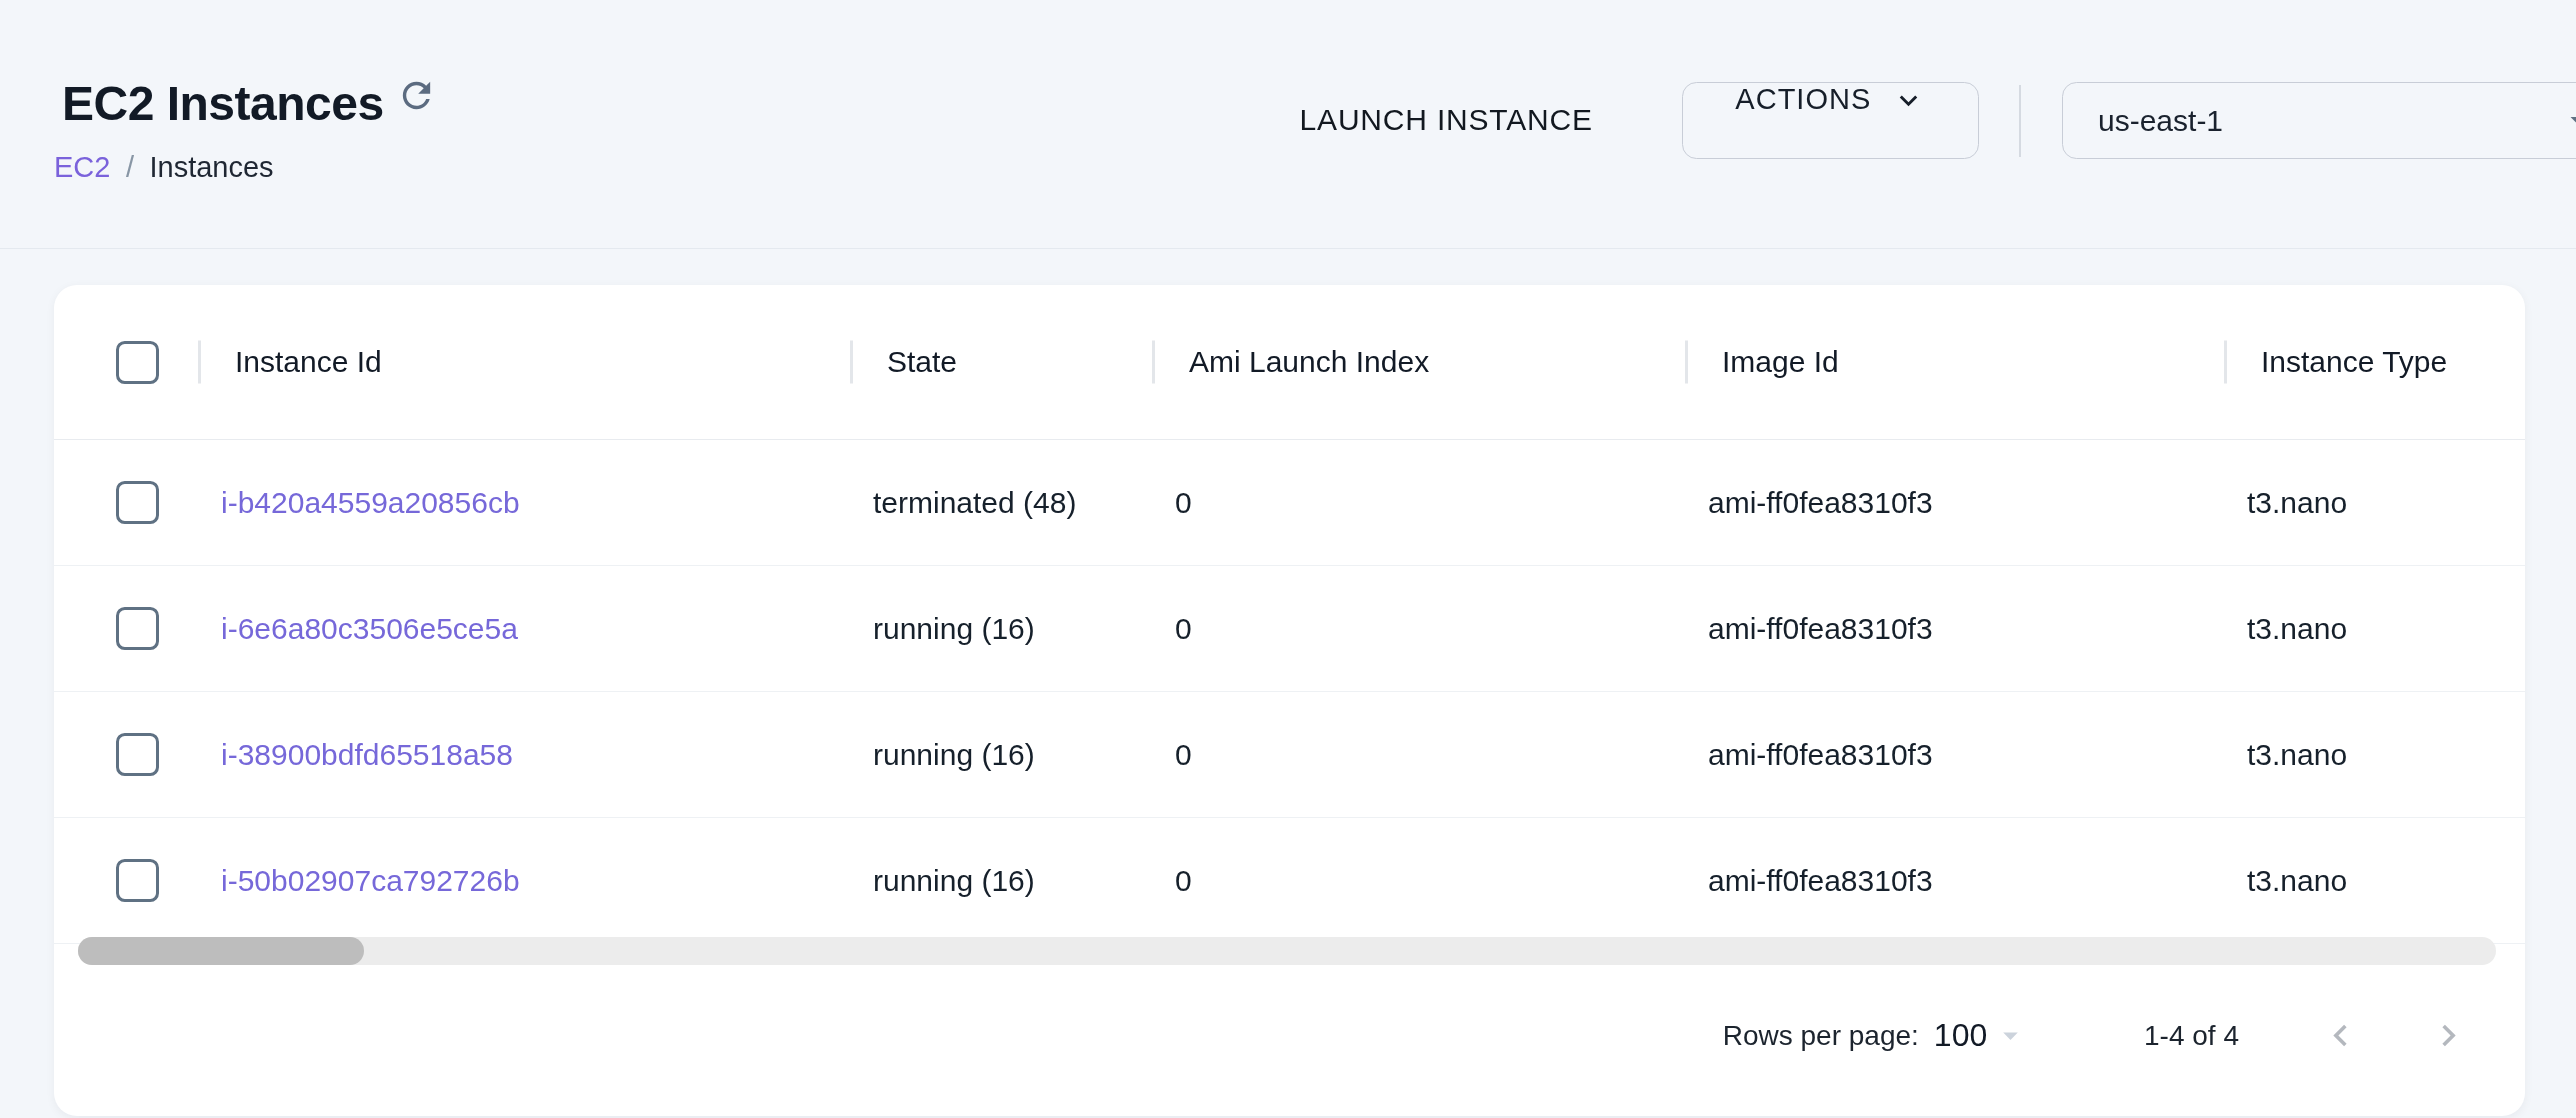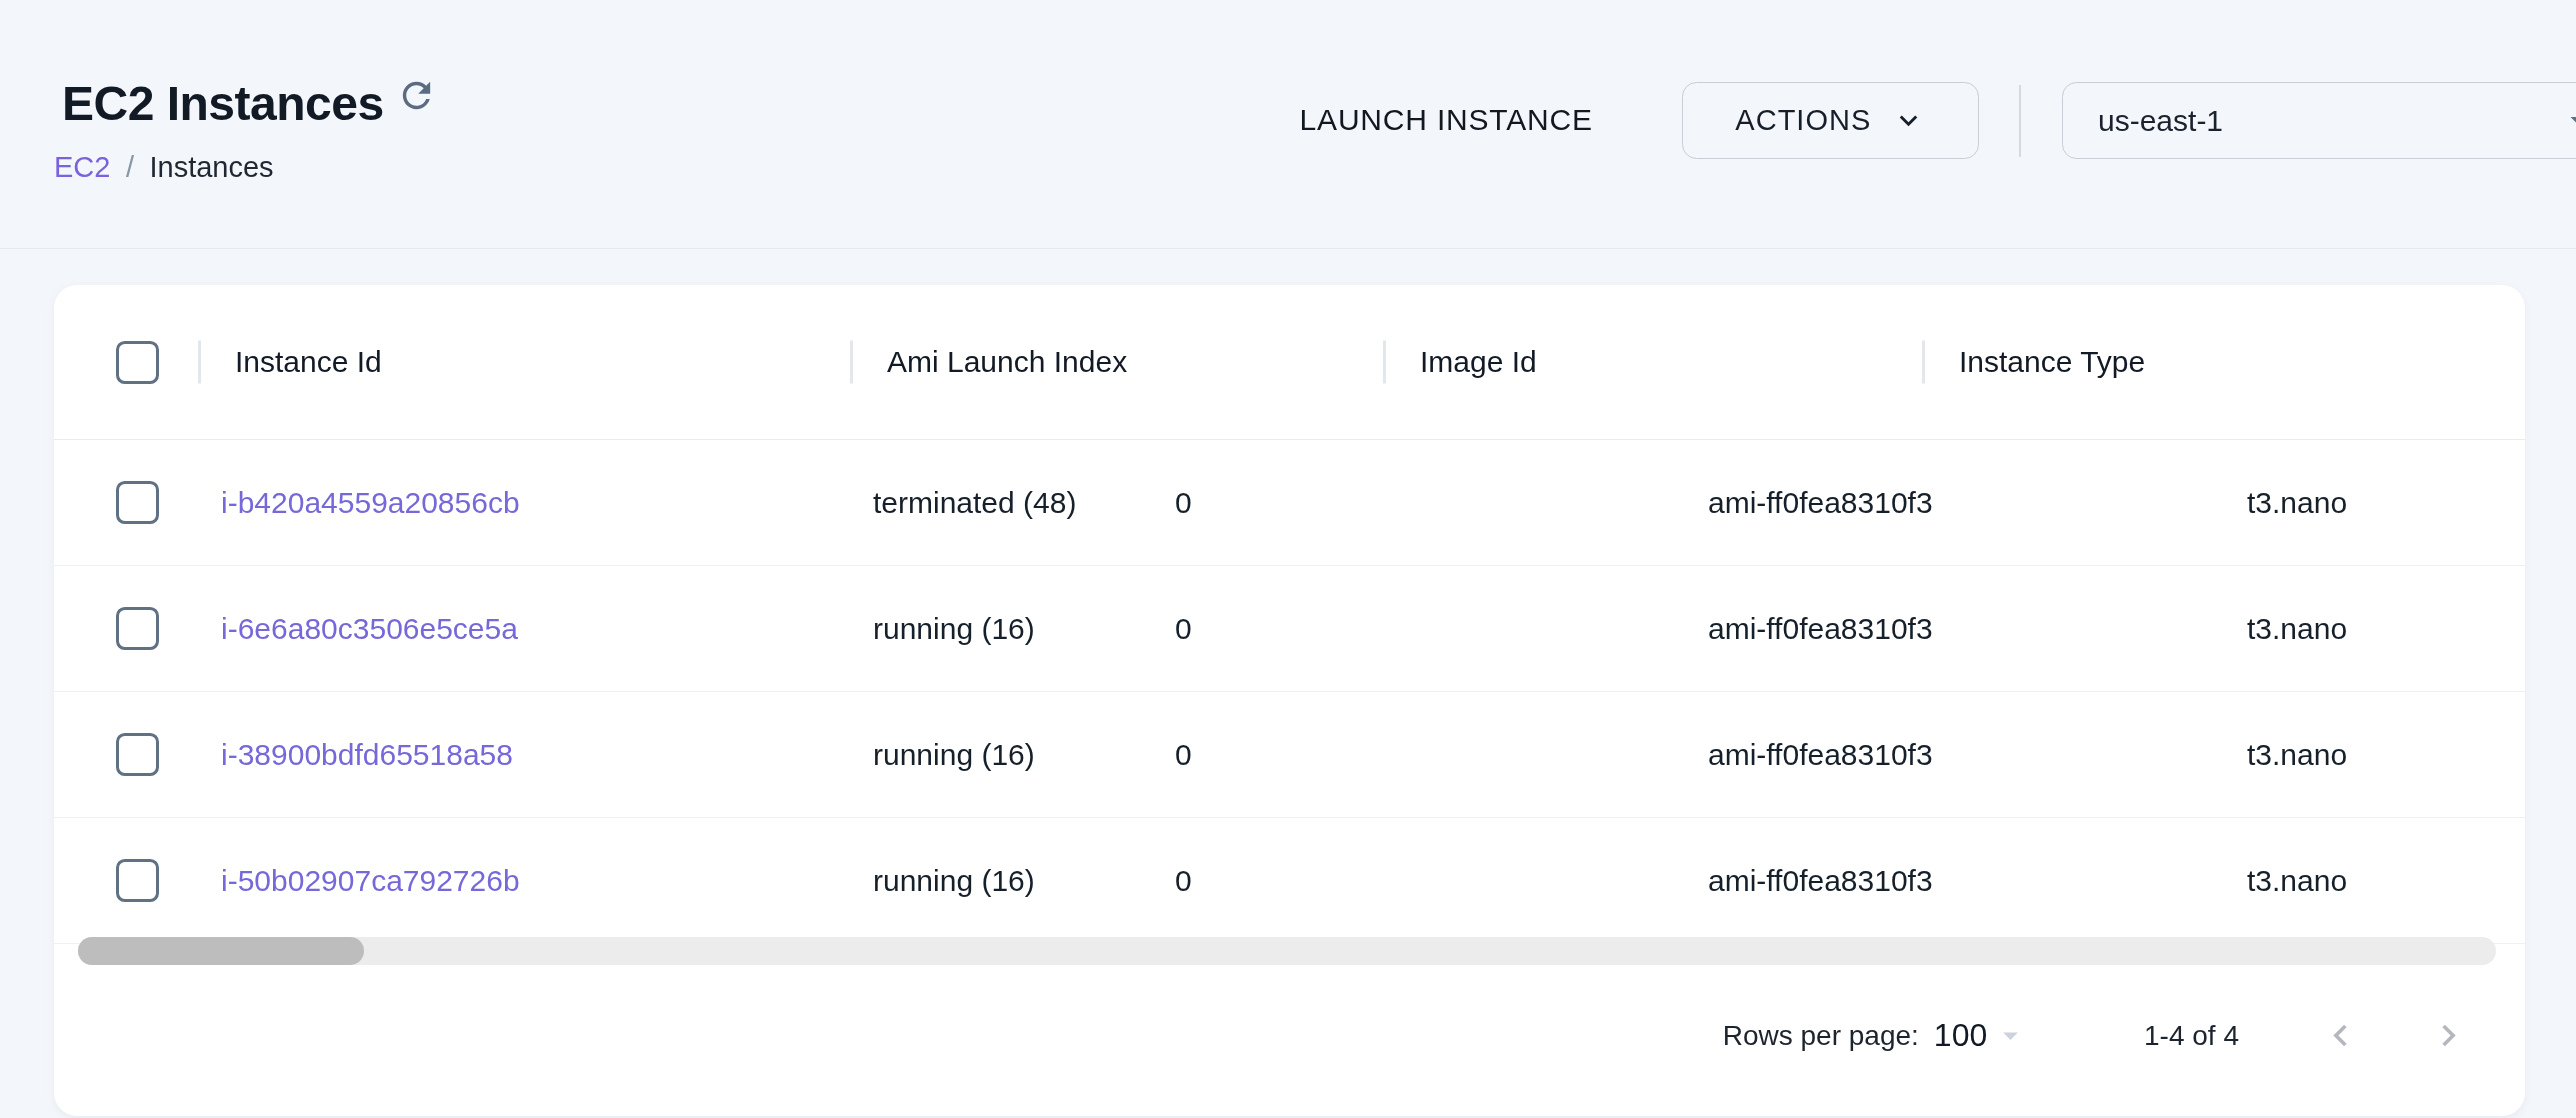--- a/index.html
+++ b/index.html
@@ -23,21 +23,21 @@
 
   .text-btn {
     position:absolute; left:1288px; top:91px; height:58px;
     background:none; border:none; cursor:pointer;
     font-family:inherit; font-size:30px; font-weight:500; letter-spacing:0.8px; color:#121820;
     padding:0 11.6px;
   }
   .outlined-btn {
     position:absolute; left:1682px; top:82px; width:297px; height:77px;
     background:transparent; border:1.9px solid #c8cdd7; border-radius:14.5px; cursor:pointer;
-    display:flex; align-items:center; justify-content:center; gap:19.4px;
+    display:flex; justify-content:center; gap:19.4px;
     font-family:inherit; font-size:29px; font-weight:500; letter-spacing:1px; color:#161e29;
   }
   .outlined-btn svg { width:35px; height:35px; fill:#161e29; }
   .vdivider { position:absolute; left:2019px; top:85px; width:1.9px; height:72px; background:#d5dae1; }
   .region-select {
     position:absolute; left:2062px; top:82px; width:557px; height:77px;
     border:1.9px solid #c8cdd7; border-radius:14.5px; cursor:pointer;
     display:flex; align-items:center; justify-content:space-between;
     padding:0 17.4px 0 35px; font-size:30px; color:#1a222e;
   }
@@ -133,20 +133,24 @@
 <div class="card">
 
   <div class="trow thead-row">
     <div class="cell col-check">
       <span class="checkbox"></span>
     </div>
     <div class="cell col-id">
       <span class="colsep"></span>
       <span>Instance Id</span>
     </div>
+    <div class="cell col-state">
+      <span class="colsep"></span>
+      <span>State</span>
+    </div>
     <div class="cell col-ami">
       <span class="colsep"></span>
       <span>Ami Launch Index</span>
     </div>
     <div class="cell col-image">
       <span class="colsep"></span>
       <span>Image Id</span>
     </div>
     <div class="cell col-type">
       <span class="colsep"></span>

